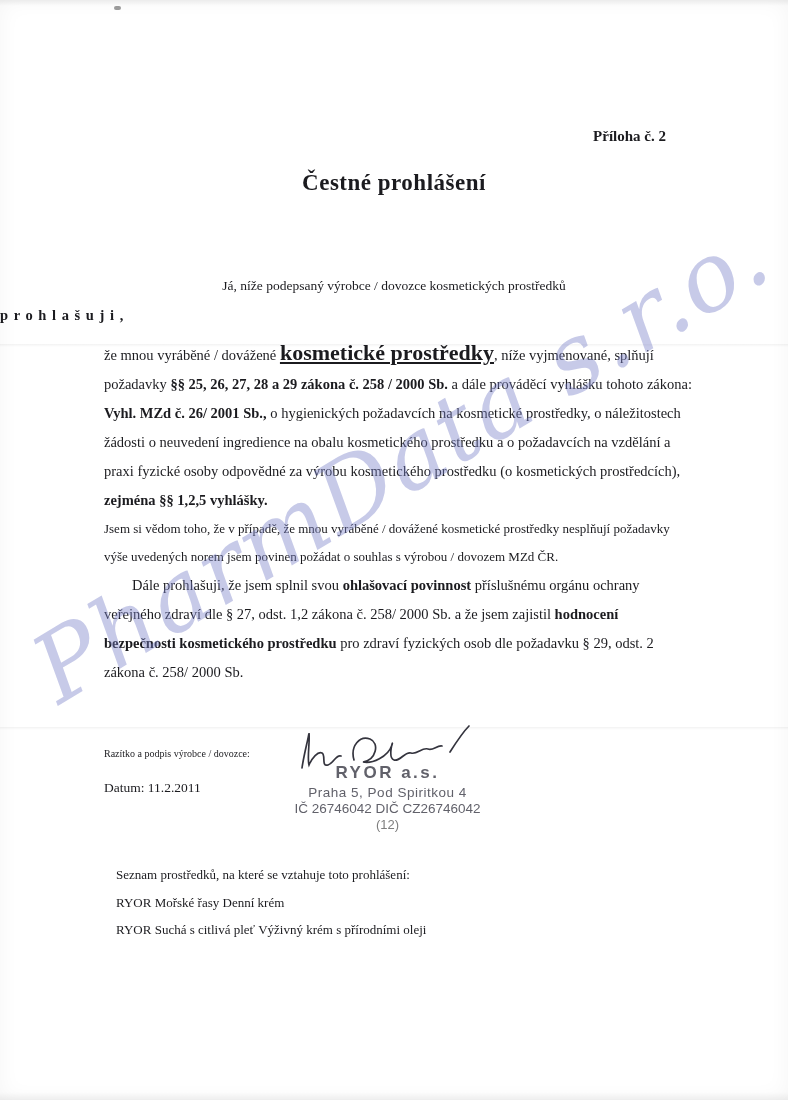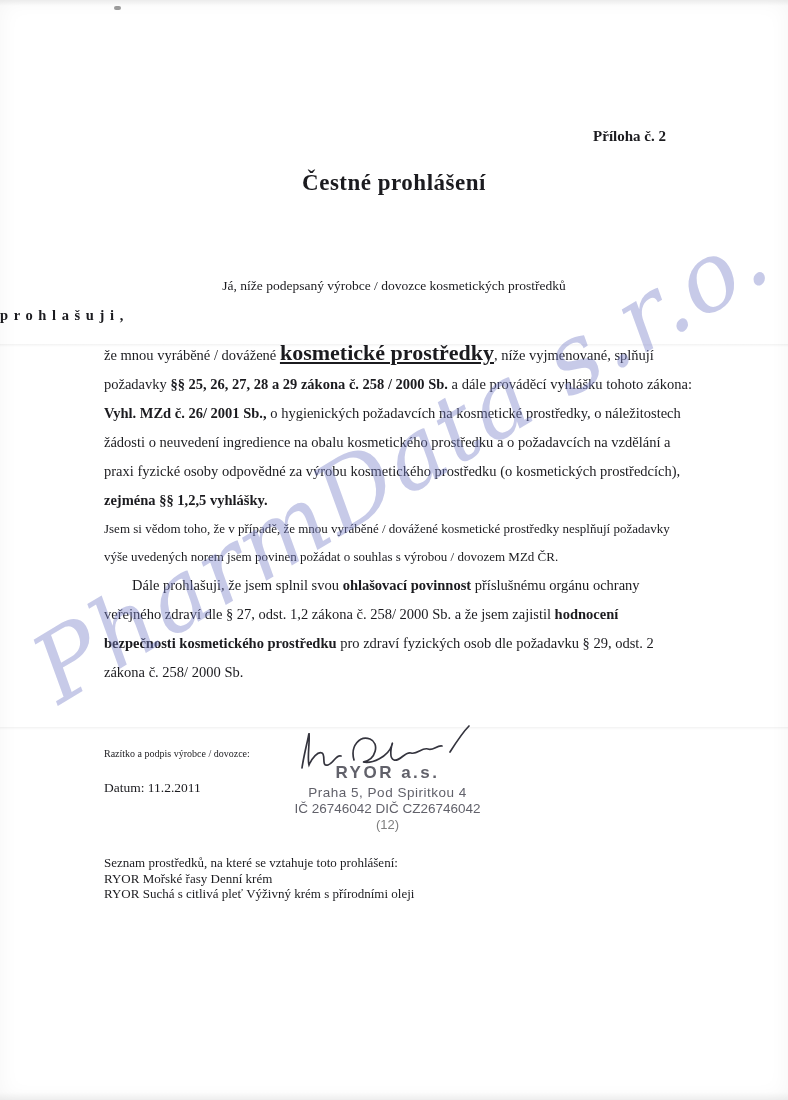--- a/index.html
+++ b/index.html
@@ -72,21 +72,21 @@
     position: absolute; top: 763px; left: 285px; width: 205px;
     text-align: center; color: #54545e; z-index: 3; opacity: 0.92;
     font-family: "Liberation Sans", "DejaVu Sans", sans-serif;
   }
   .stamp .company { font-size: 17px; font-weight: 700; letter-spacing: 2.5px; }
   .stamp .address { font-size: 13.5px; margin-top: 2px; letter-spacing: 0.5px; }
   .stamp .ids     { font-size: 13.5px; font-weight: 400; margin-top: 1px; }
   .stamp .number  { font-size: 13px; margin-top: 1px; color: #737373; }
 
   .products { position: absolute; top: 855px; left: 104px; font-size: 13px; line-height: 15.5px; }
-  .products div { margin: 0; }
+  .products div { margin: 12px; }
 
   .watermark {
     position: absolute; top: 622px; left: 42px;
     font-size: 95px; font-style: italic;
     font-family: "DejaVu Serif", serif;
     color: rgba(122, 128, 199, 0.42);
     white-space: nowrap;
     transform: rotate(-31deg);
     transform-origin: 0 50%;
     letter-spacing: 2px;

